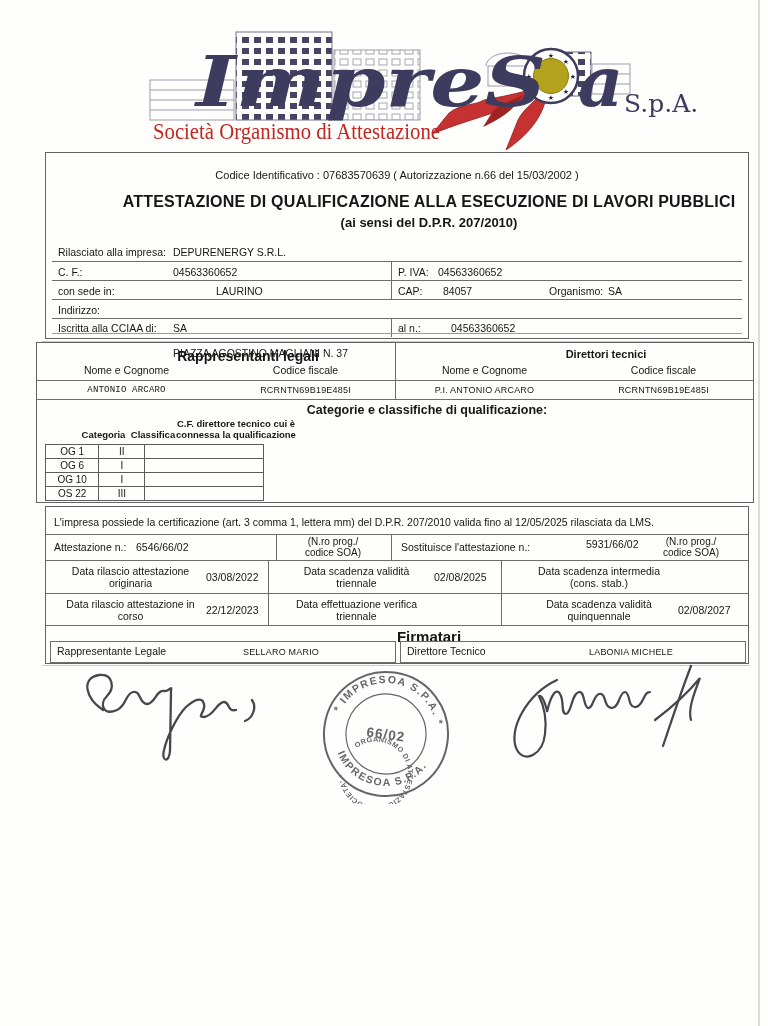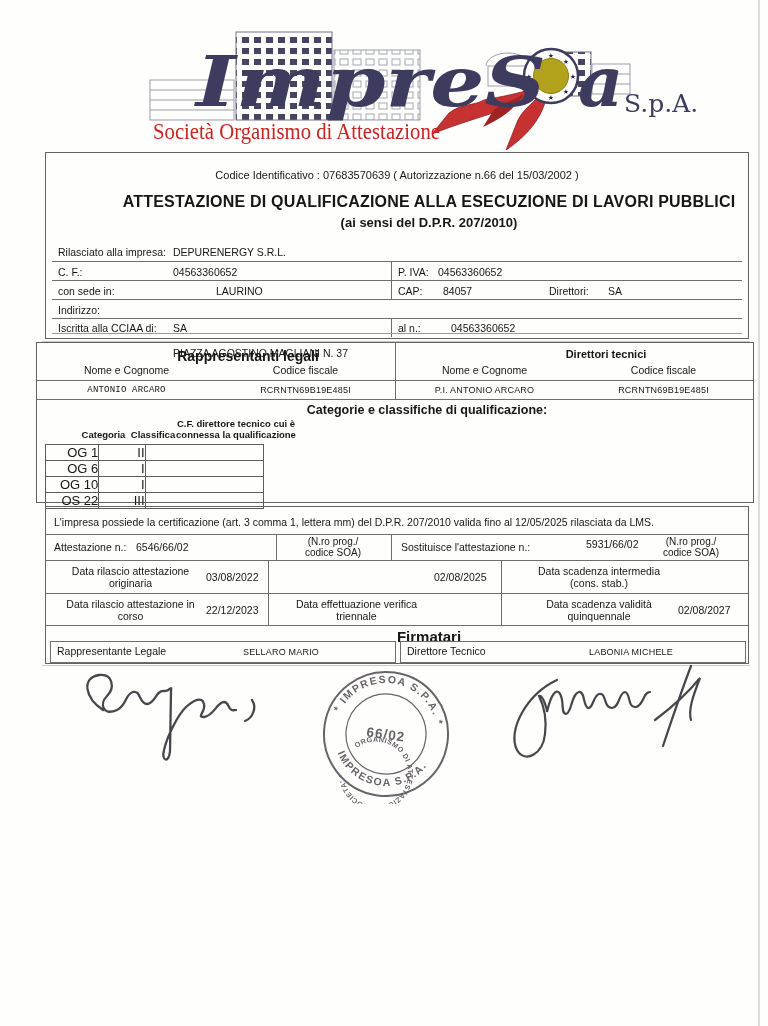--- a/index.html
+++ b/index.html
@@ -8,21 +8,21 @@
   .abs{position:absolute;}
   .hl{position:absolute;height:0;border-top:1px solid #6d6d6d;}
   .vl{position:absolute;width:0;border-left:1px solid #6d6d6d;}
   .box{position:absolute;border:1.5px solid #636363;background:transparent;}
   .lab{font-size:10.5px;white-space:nowrap;}
   .val{font-size:10.5px;white-space:nowrap;}
   .small{font-size:9px;letter-spacing:.2px;}
   .ctr{text-align:center;}
   .b{font-weight:bold;margin-left:32px;}
   .cattbl{border-collapse:collapse;}
-  .cattbl td{border:1px solid #5c5c5c;font-size:13px;text-align:right;height:13px;padding:0;}
+  .cattbl td{border:1px solid #5c5c5c;font-size:10px;text-align:center;height:13px;padding:0;}
   .scan-edge{position:absolute;top:0;right:8px;width:2px;height:1026px;background:#dddcd8;}
 </style>
 </head>
 <body>
 
 <div class="page">
 
   <svg class="abs" style="left:0;top:2px;" width="768" height="148" viewBox="0 0 768 148">
     <defs>
       <pattern id="winA" width="12" height="11" patternUnits="userSpaceOnUse">
@@ -84,21 +84,21 @@
     <div class="abs lab" style="left:12px;top:113px;">C. F.:</div>
     <div class="abs val" style="left:127px;top:113px;">04563360652</div>
     <div class="abs lab" style="left:352px;top:113px;">P. IVA:</div>
     <div class="abs val" style="left:392px;top:113px;">04563360652</div>
     <div class="hl" style="left:6px;top:127px;width:690px;"></div>
 
     <div class="abs lab" style="left:12px;top:132px;">con sede in:</div>
     <div class="abs val" style="left:127px;top:132px;margin-left:43px;">LAURINO</div>
     <div class="abs lab" style="left:352px;top:132px;">CAP:</div>
     <div class="abs val" style="left:397px;top:132px;">84057</div>
-    <div class="abs lab" style="left:503px;top:132px;">Direttori:</div>
+    <div class="abs lab" style="left:503px;top:132px;">Organismo:</div>
     <div class="abs val" style="left:562px;top:132px;">SA</div>
     <div class="hl" style="left:6px;top:146px;width:690px;"></div>
 
     <div class="abs lab" style="left:12px;top:151px;">Indirizzo:</div>
     <div class="abs val" style="left:127px;top:151px;margin-top:43px;">PIAZZA AGOSTINO MAGLIANI N. 37</div>
     <div class="hl" style="left:6px;top:165px;width:690px;"></div>
 
     <div class="abs lab" style="left:12px;top:169px;">Iscritta alla CCIAA di:</div>
     <div class="abs val" style="left:127px;top:169px;">SA</div>
     <div class="abs lab" style="left:352px;top:169px;">al n.:</div>
@@ -172,20 +172,21 @@
     <div class="abs val" style="left:540px;top:31px;">5931/66/02</div>
     <div class="abs ctr" style="left:590px;top:29px;width:110px;font-size:10px;line-height:11px;"><span>(N.ro prog./</span><br>
       <span>codice SOA)</span></div>
     <div class="hl" style="left:0;top:53px;width:702px;"></div>
 
     <div class="vl" style="left:222px;top:53px;height:65px;"></div>
     <div class="vl" style="left:455px;top:53px;height:65px;"></div>
 
     <div class="abs ctr lab" style="left:12px;top:58px;width:145px;white-space:normal;line-height:12px;">Data rilascio attestazione originaria</div>
     <div class="abs val" style="left:160px;top:64px;">03/08/2022</div>
+    <div class="abs ctr lab" style="left:238px;top:58px;width:145px;white-space:normal;line-height:12px;">Data scadenza validità triennale</div>
     <div class="abs val" style="left:388px;top:64px;">02/08/2025</div>
     <div class="abs ctr lab" style="left:478px;top:58px;width:150px;white-space:normal;line-height:12px;">Data scadenza intermedia (cons. stab.)</div>
     <div class="abs val" style="left:632px;top:64px;"></div>
     <div class="hl" style="left:0;top:86px;width:702px;"></div>
 
     <div class="abs ctr lab" style="left:12px;top:91px;width:145px;white-space:normal;line-height:12px;">Data rilascio attestazione in corso</div>
     <div class="abs val" style="left:160px;top:97px;">22/12/2023</div>
     <div class="abs ctr lab" style="left:238px;top:91px;width:145px;white-space:normal;line-height:12px;">Data effettuazione verifica triennale</div>
     <div class="abs val" style="left:388px;top:97px;"></div>
     <div class="abs ctr lab" style="left:478px;top:91px;width:150px;white-space:normal;line-height:12px;">Data scadenza validità quinquennale</div>

